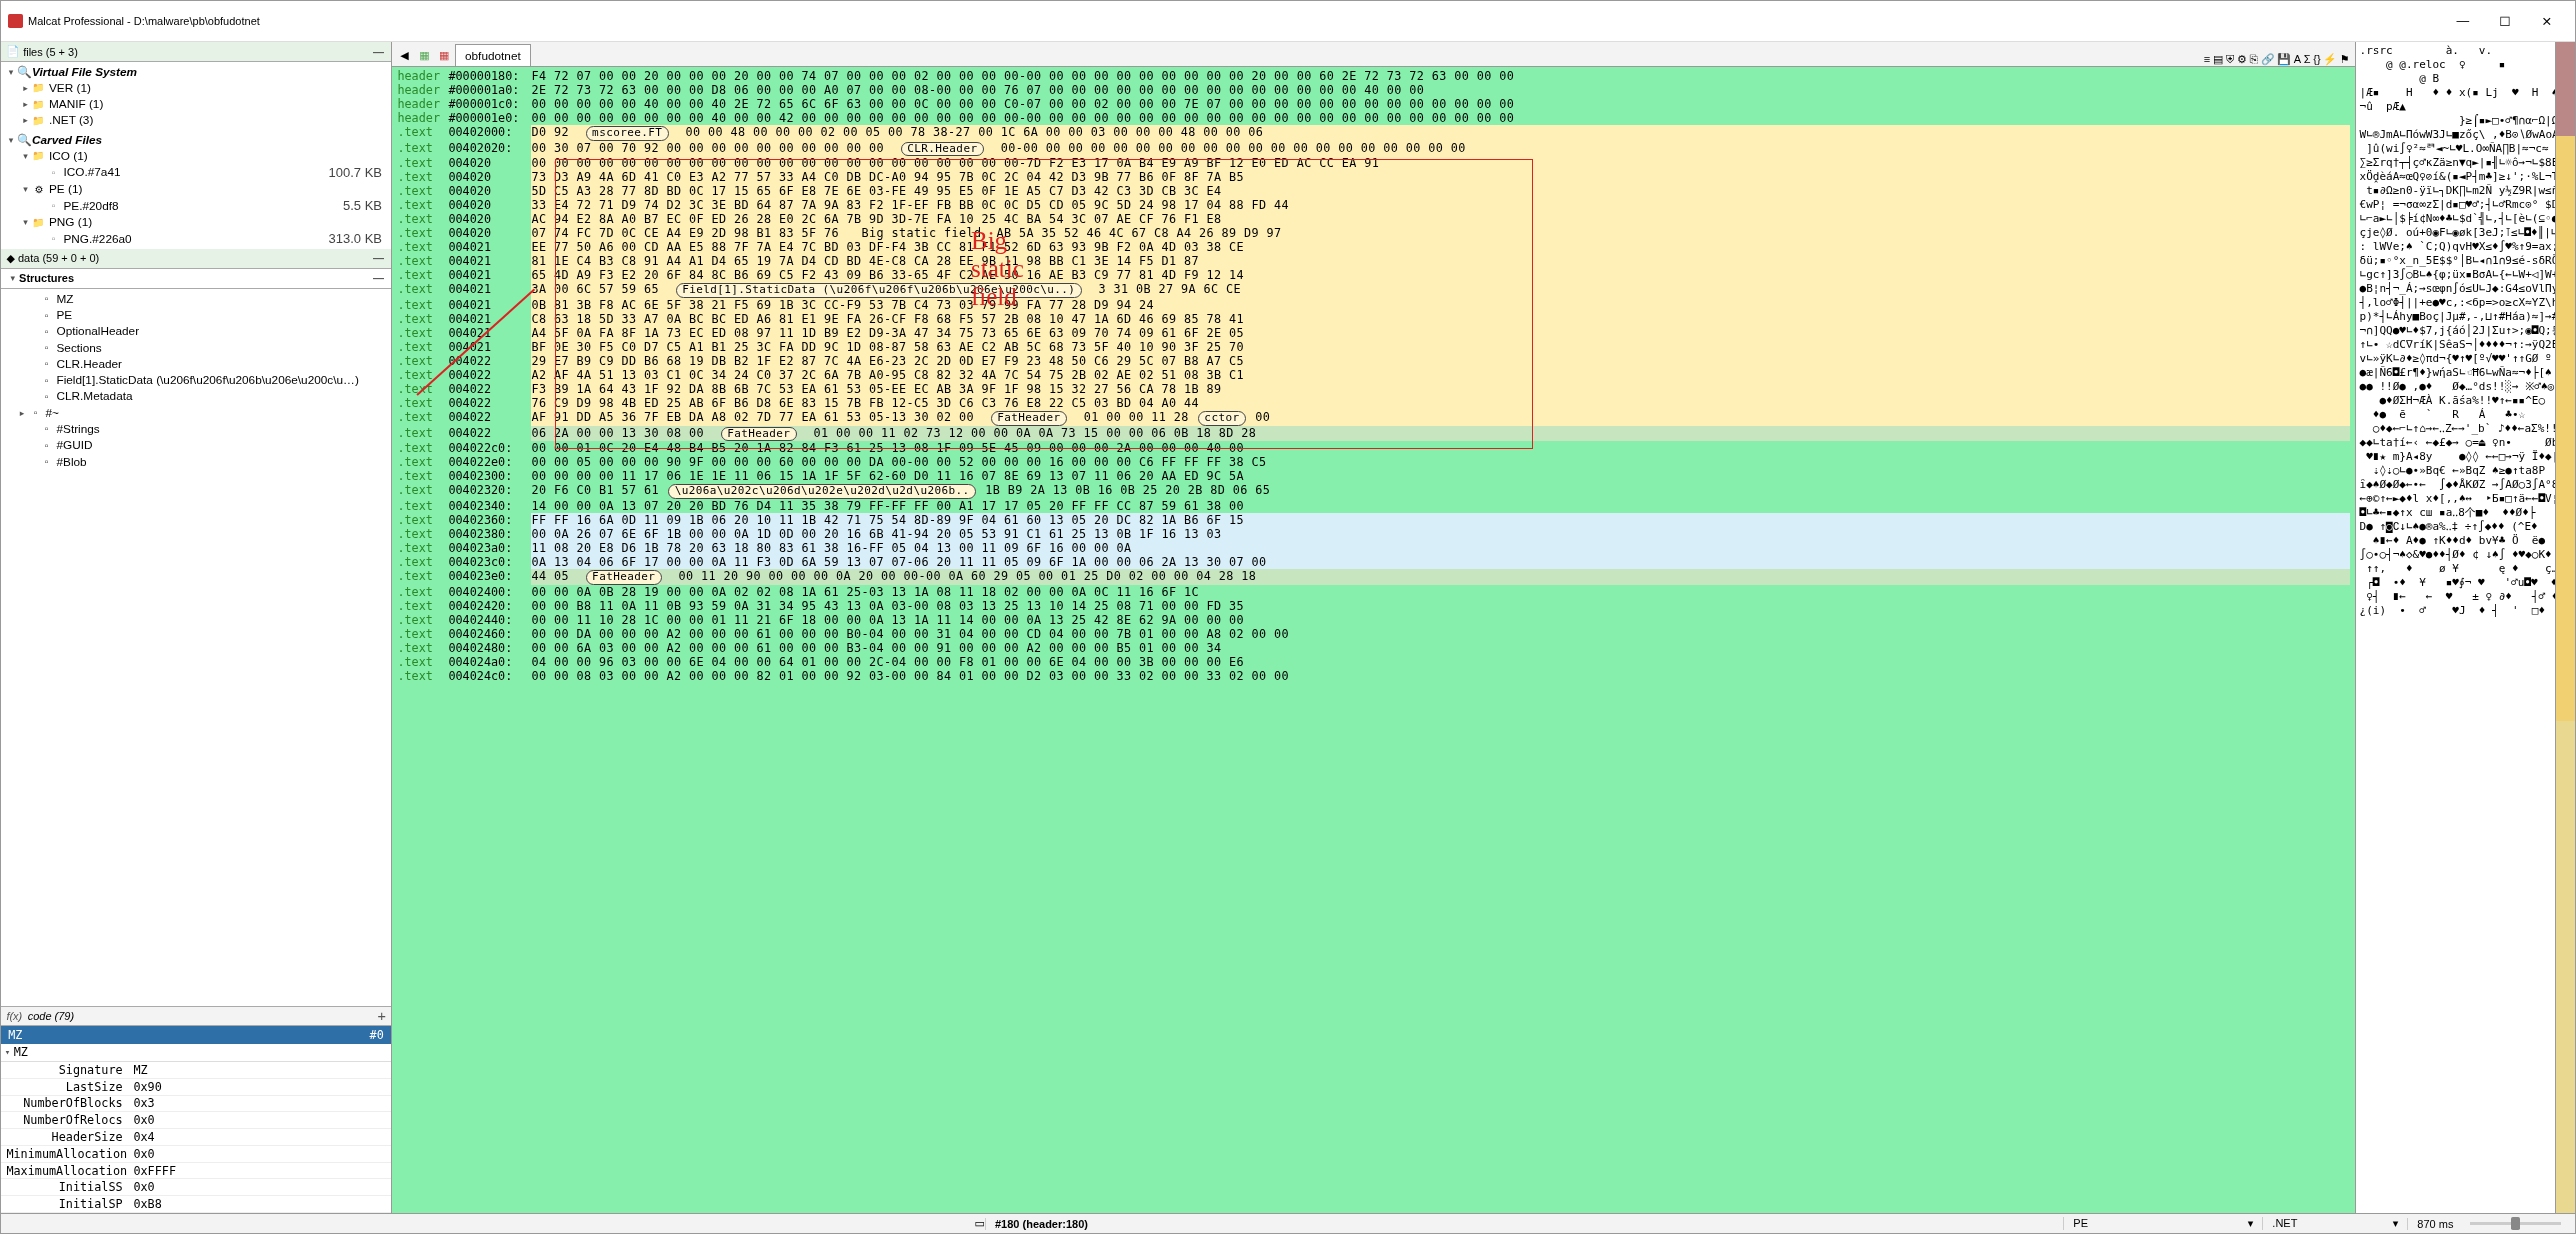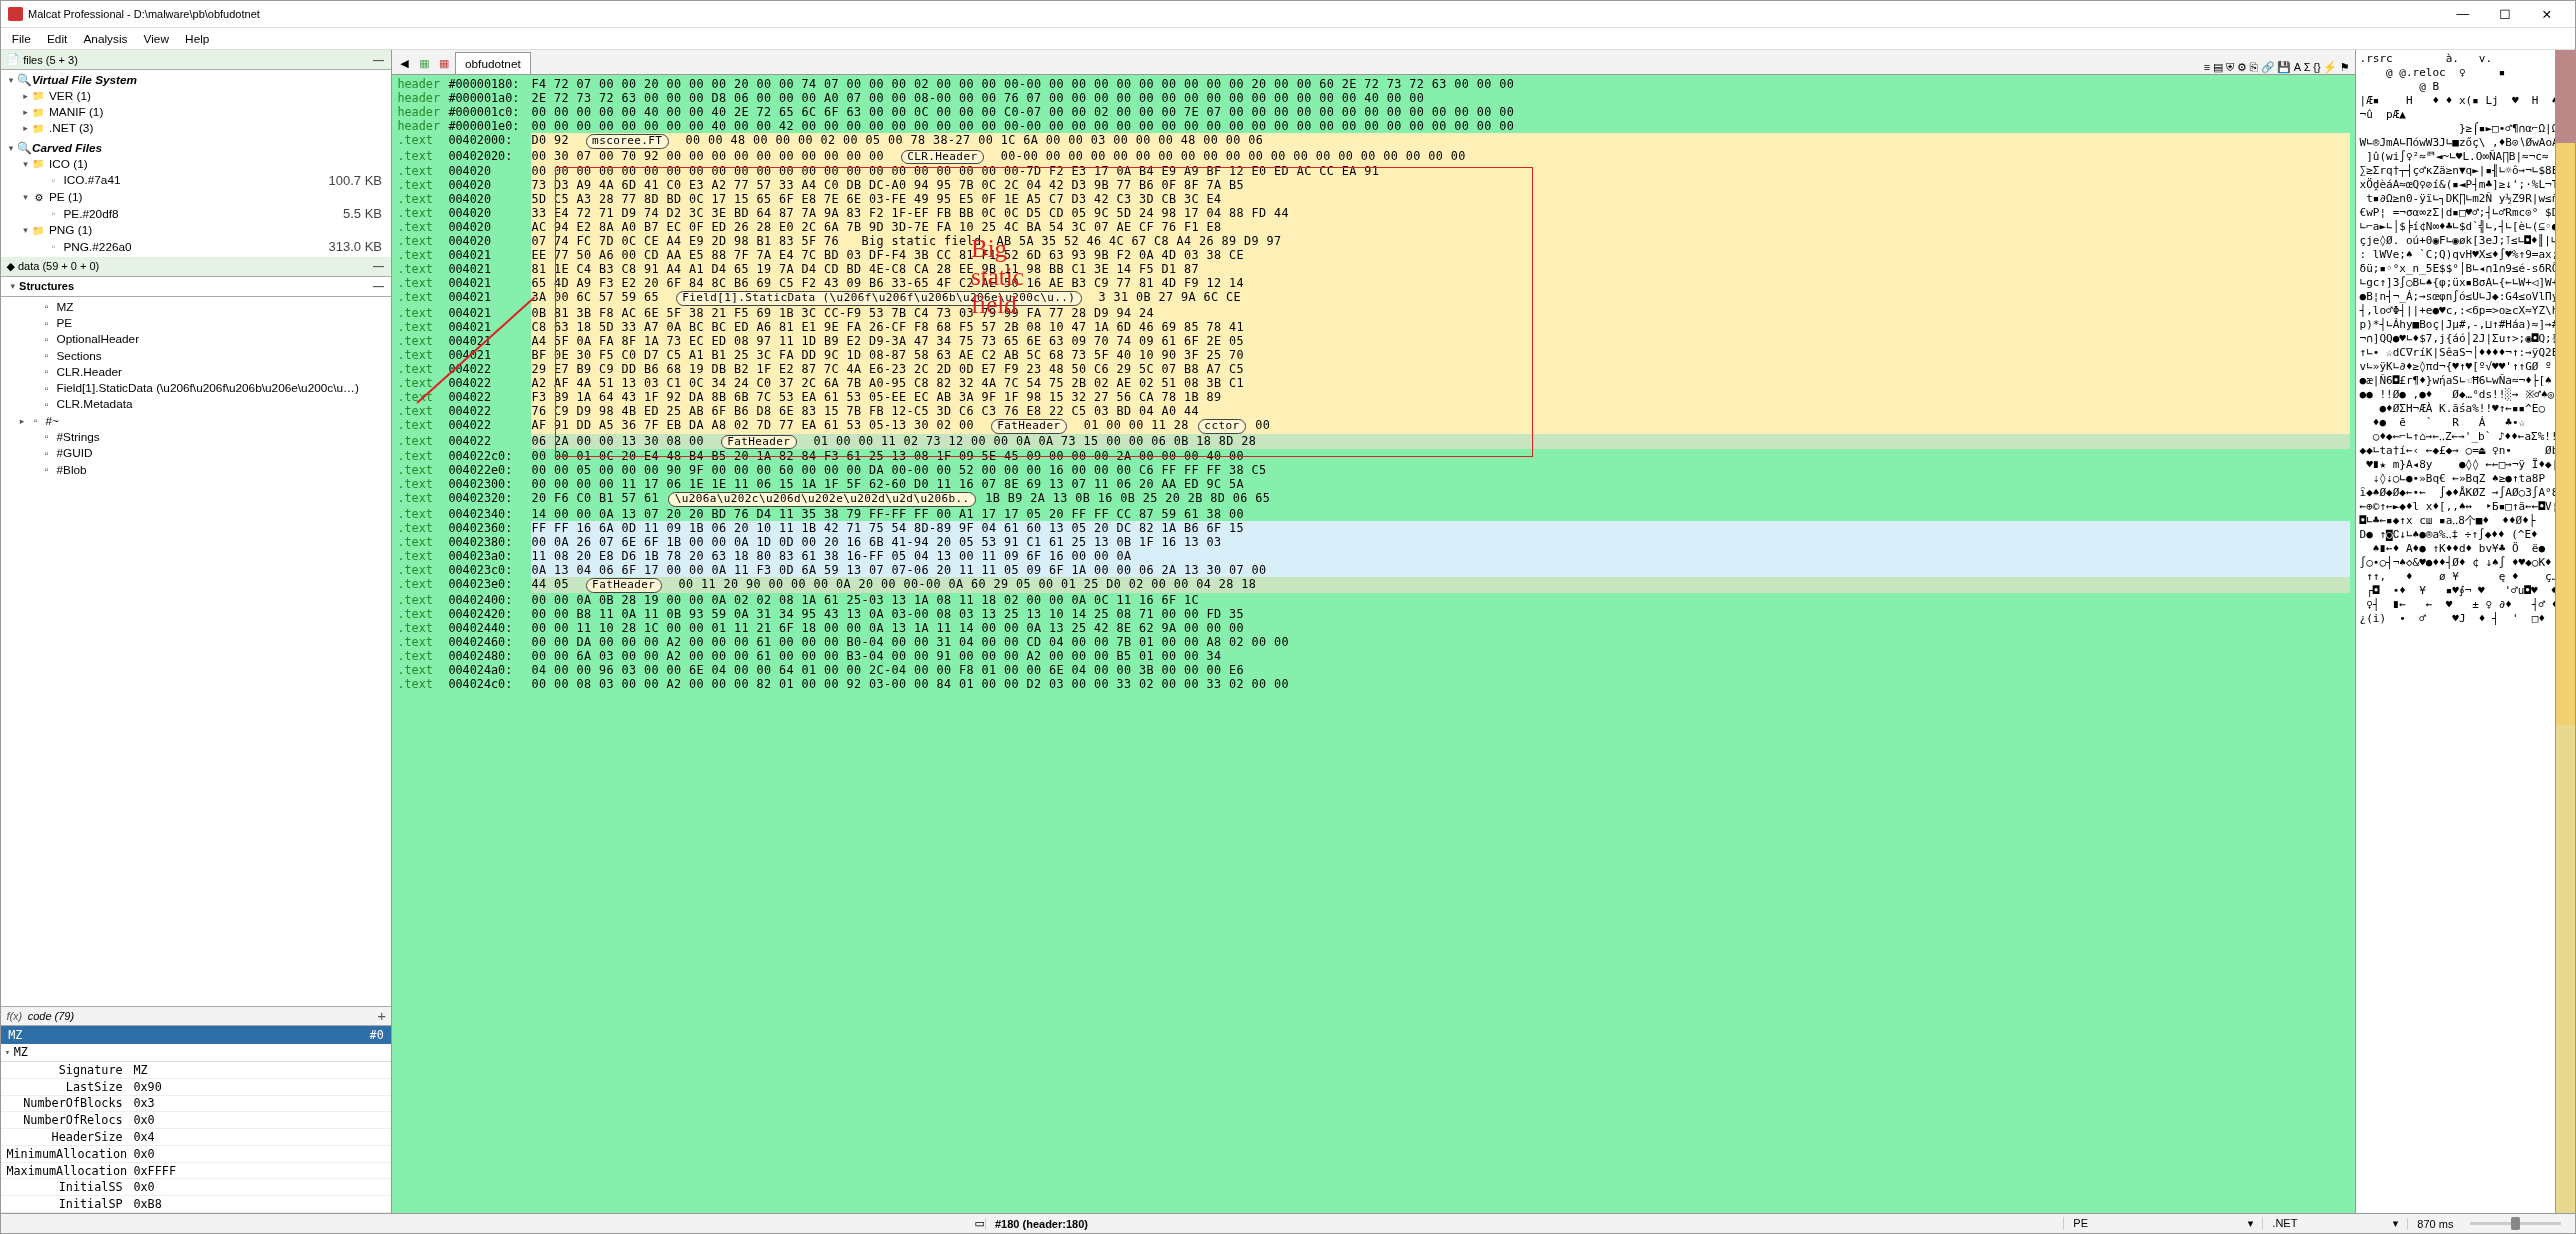--- a/index.html
+++ b/index.html
@@ -1,18 +1,18 @@
 <!DOCTYPE html>
 <html style="font-size:14.5px"><head>
 <meta charset="utf-8">
 <style>
   * { box-sizing: border-box; margin: 0; padding: 0; }
   body { font-family: "Segoe UI", Tahoma, sans-serif; font-size: 11px; background: #fff; color: #000; overflow: hidden; }
   .window { width: 100%; height: 100vh; display: flex; flex-direction: column; border: 0.9px solid #999; }
-  .titlebar { height: 27px; background: #fff; display: flex; align-items: center; padding: 0 7.2px; border-bottom: 0.9px solid #ddd; }
+  .titlebar { height: 41px; background: #fff; display: flex; align-items: center; padding: 0 7.2px; border-bottom: 0.9px solid #ddd; }
   .titlebar .app-icon { width: 14.5px; height: 14.5px; background: #c33; border-radius: 1.8px; margin-right: 5.4px; }
   .titlebar .title { flex: 1; font-size: 11px; }
   .titlebar .win-controls { display: flex; gap: 0; }
   .titlebar .win-btn { width: 42px; height: 27px; display: flex; align-items: center; justify-content: center; cursor: pointer; font-size: 12.7px; }
   .menubar { height: 22px; display: flex; align-items: center; padding: 0 3.6px; gap: 1.8px; background: #fff; border-bottom: 0.9px solid #ddd; }
   .menubar .menu-item { padding: 1.8px 7.2px; cursor: pointer; font-size: 11.8px; }
   .main { flex: 1; display: flex; overflow: hidden; }
   .left-pane { width: 391px; display: flex; flex-direction: column; border-right: 0.9px solid #999; overflow: hidden; }
   .pane-header { height: 20px; background: #e6f2e6; border-bottom: 0.9px solid #aaa; display: flex; align-items: center; padding: 0 5.4px; font-size: 11px; }
   .pane-header .collapse { margin-left: auto; width: 12.7px; font-weight: bold; color: #555; cursor: pointer; }
@@ -75,27 +75,20 @@
   <div class="titlebar">
     <div class="app-icon"></div>
     <div class="title">Malcat Professional - D:\malware\pb\obfudotnet</div>
     <div class="win-controls">
       <div class="win-btn">—</div>
       <div class="win-btn">☐</div>
       <div class="win-btn">✕</div>
     </div>
   </div>
 
-  <div class="menubar" id="menubar">
-      <div class="menu-item">File</div>
-      <div class="menu-item">Edit</div>
-      <div class="menu-item">Analysis</div>
-      <div class="menu-item">View</div>
-      <div class="menu-item">Help</div>
-    </div>
 
   <div class="main">
     <div class="left-pane">
 
       <div class="section">
         <div class="pane-header">
           <span>📄</span>&nbsp;
           <span>files (5 + 3)</span>
           <span class="collapse">—</span>
         </div>

